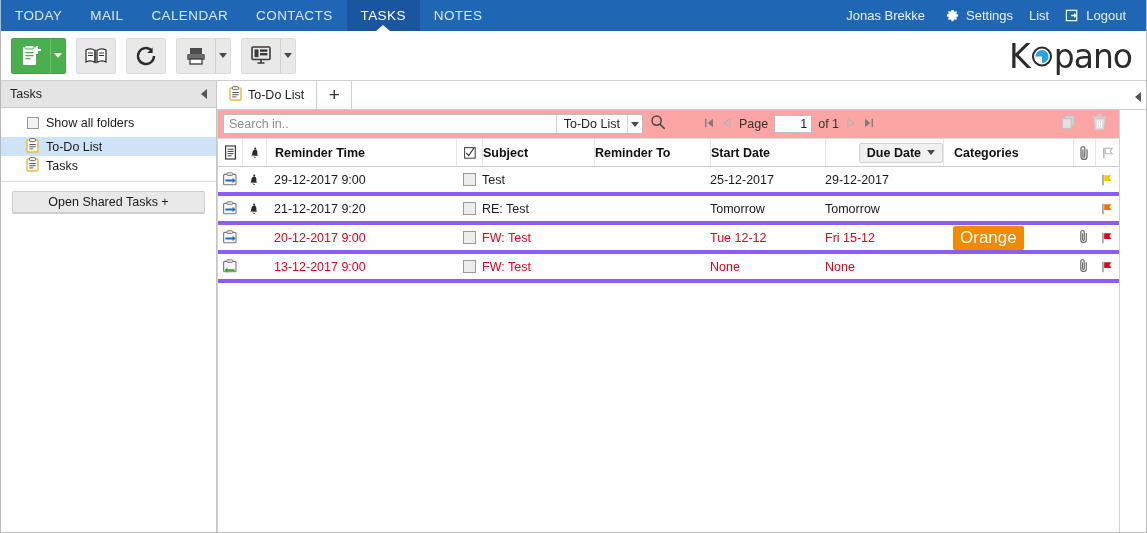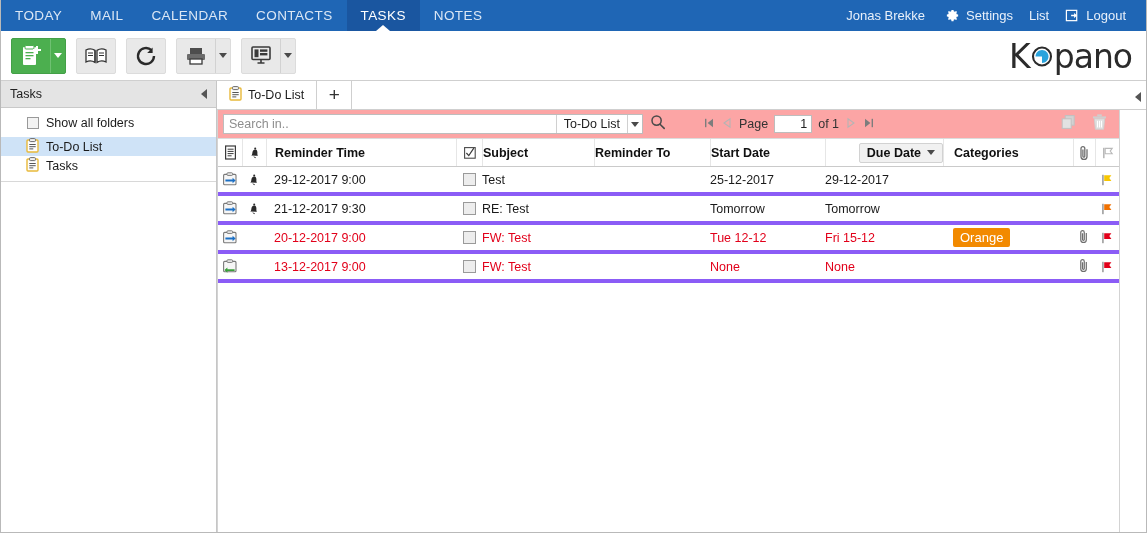--- a/index.html
+++ b/index.html
@@ -342,21 +342,21 @@
   .c-flag  { width: 24px; display:flex; align-items:center; justify-content:center; }
   .chkbox-sm {
     width: 13px; height: 13px;
     border: 1px solid #9a9a9a;
     background: #ededed;
     display: inline-block;
   }
   .catbadge {
     background: #f28a00;
     color: #fff;
-    font-size: 13px;
+    font-size: 17px;
     padding: 2px 7px;
     border-radius: 2px;
     white-space: nowrap;
   }
   .gridbody-fill { flex: 1; background: #fff; }
 </style>
 </head>
 <body>
 
 <div id="app">
@@ -506,20 +506,23 @@
             <rect x="3.3" y="6" width="6.4" height="1" fill="#555"></rect>
             <rect x="3.3" y="8.2" width="6.4" height="1" fill="#555"></rect>
             <rect x="3.3" y="10.4" width="4" height="1" fill="#555"></rect>
           </svg>
         </span>
         <span>Tasks</span>
       </div>
 
       <div class="sb-divider"></div>
 
+      <div class="shared-btn">
+        <span>Open Shared Tasks +</span>
+      </div>
     </div>
 
     <div class="content">
 
       <div class="tabbar">
         <div class="tab">
           <span>
             <svg width="13" height="15" viewBox="0 0 13 15">
               <rect x="1" y="2" width="11" height="12" rx="1" fill="#fdfdfd" stroke="#e8b93a" stroke-width="1.4"></rect>
               <rect x="3.6" y="0.6" width="5.8" height="3" rx="0.8" fill="#f2f2f2" stroke="#6b6b6b" stroke-width="1"></rect>
@@ -702,21 +705,21 @@
                 <path d="M3.4 7.6h7.2v-1.8l3 2.7-3 2.7V9.4H3.4z" fill="#1b6fc4"></path>
               </svg>
             </div>
             <div class="c-bell">
               <svg width="14" height="14" viewBox="0 0 14 14">
                 <path d="M3.2 9.6c1.2-.6 1-2.3 1.3-3.6.4-1.8 1.6-2.8 3-2.5 1.4.3 2 1.6 1.9 3.3-.1 1.4 0 2.3.6 3z" fill="#2a2a2a"></path>
                 <circle cx="7.2" cy="2.6" r="1" fill="#2a2a2a"></circle>
                 <path d="M6 10.6c.2.8 1 1.2 1.8.9" stroke="#2a2a2a" stroke-width="1" fill="none"></path>
               </svg>
             </div>
-            <div class="c-remind">21-12-2017 9:30</div>
+            <div class="c-remind">21-12-2017 9:20</div>
             <div class="c-check">
               <span class="chkbox-sm"></span>
             </div>
             <div class="c-subj">RE: Test</div>
             <div class="c-assign"></div>
             <div class="c-start">Tomorrow</div>
             <div class="c-due">Tomorrow</div>
             <div class="c-cat" style="padding-left:10px;"></div>
             <div class="c-attach"></div>
             <div class="c-flag">

